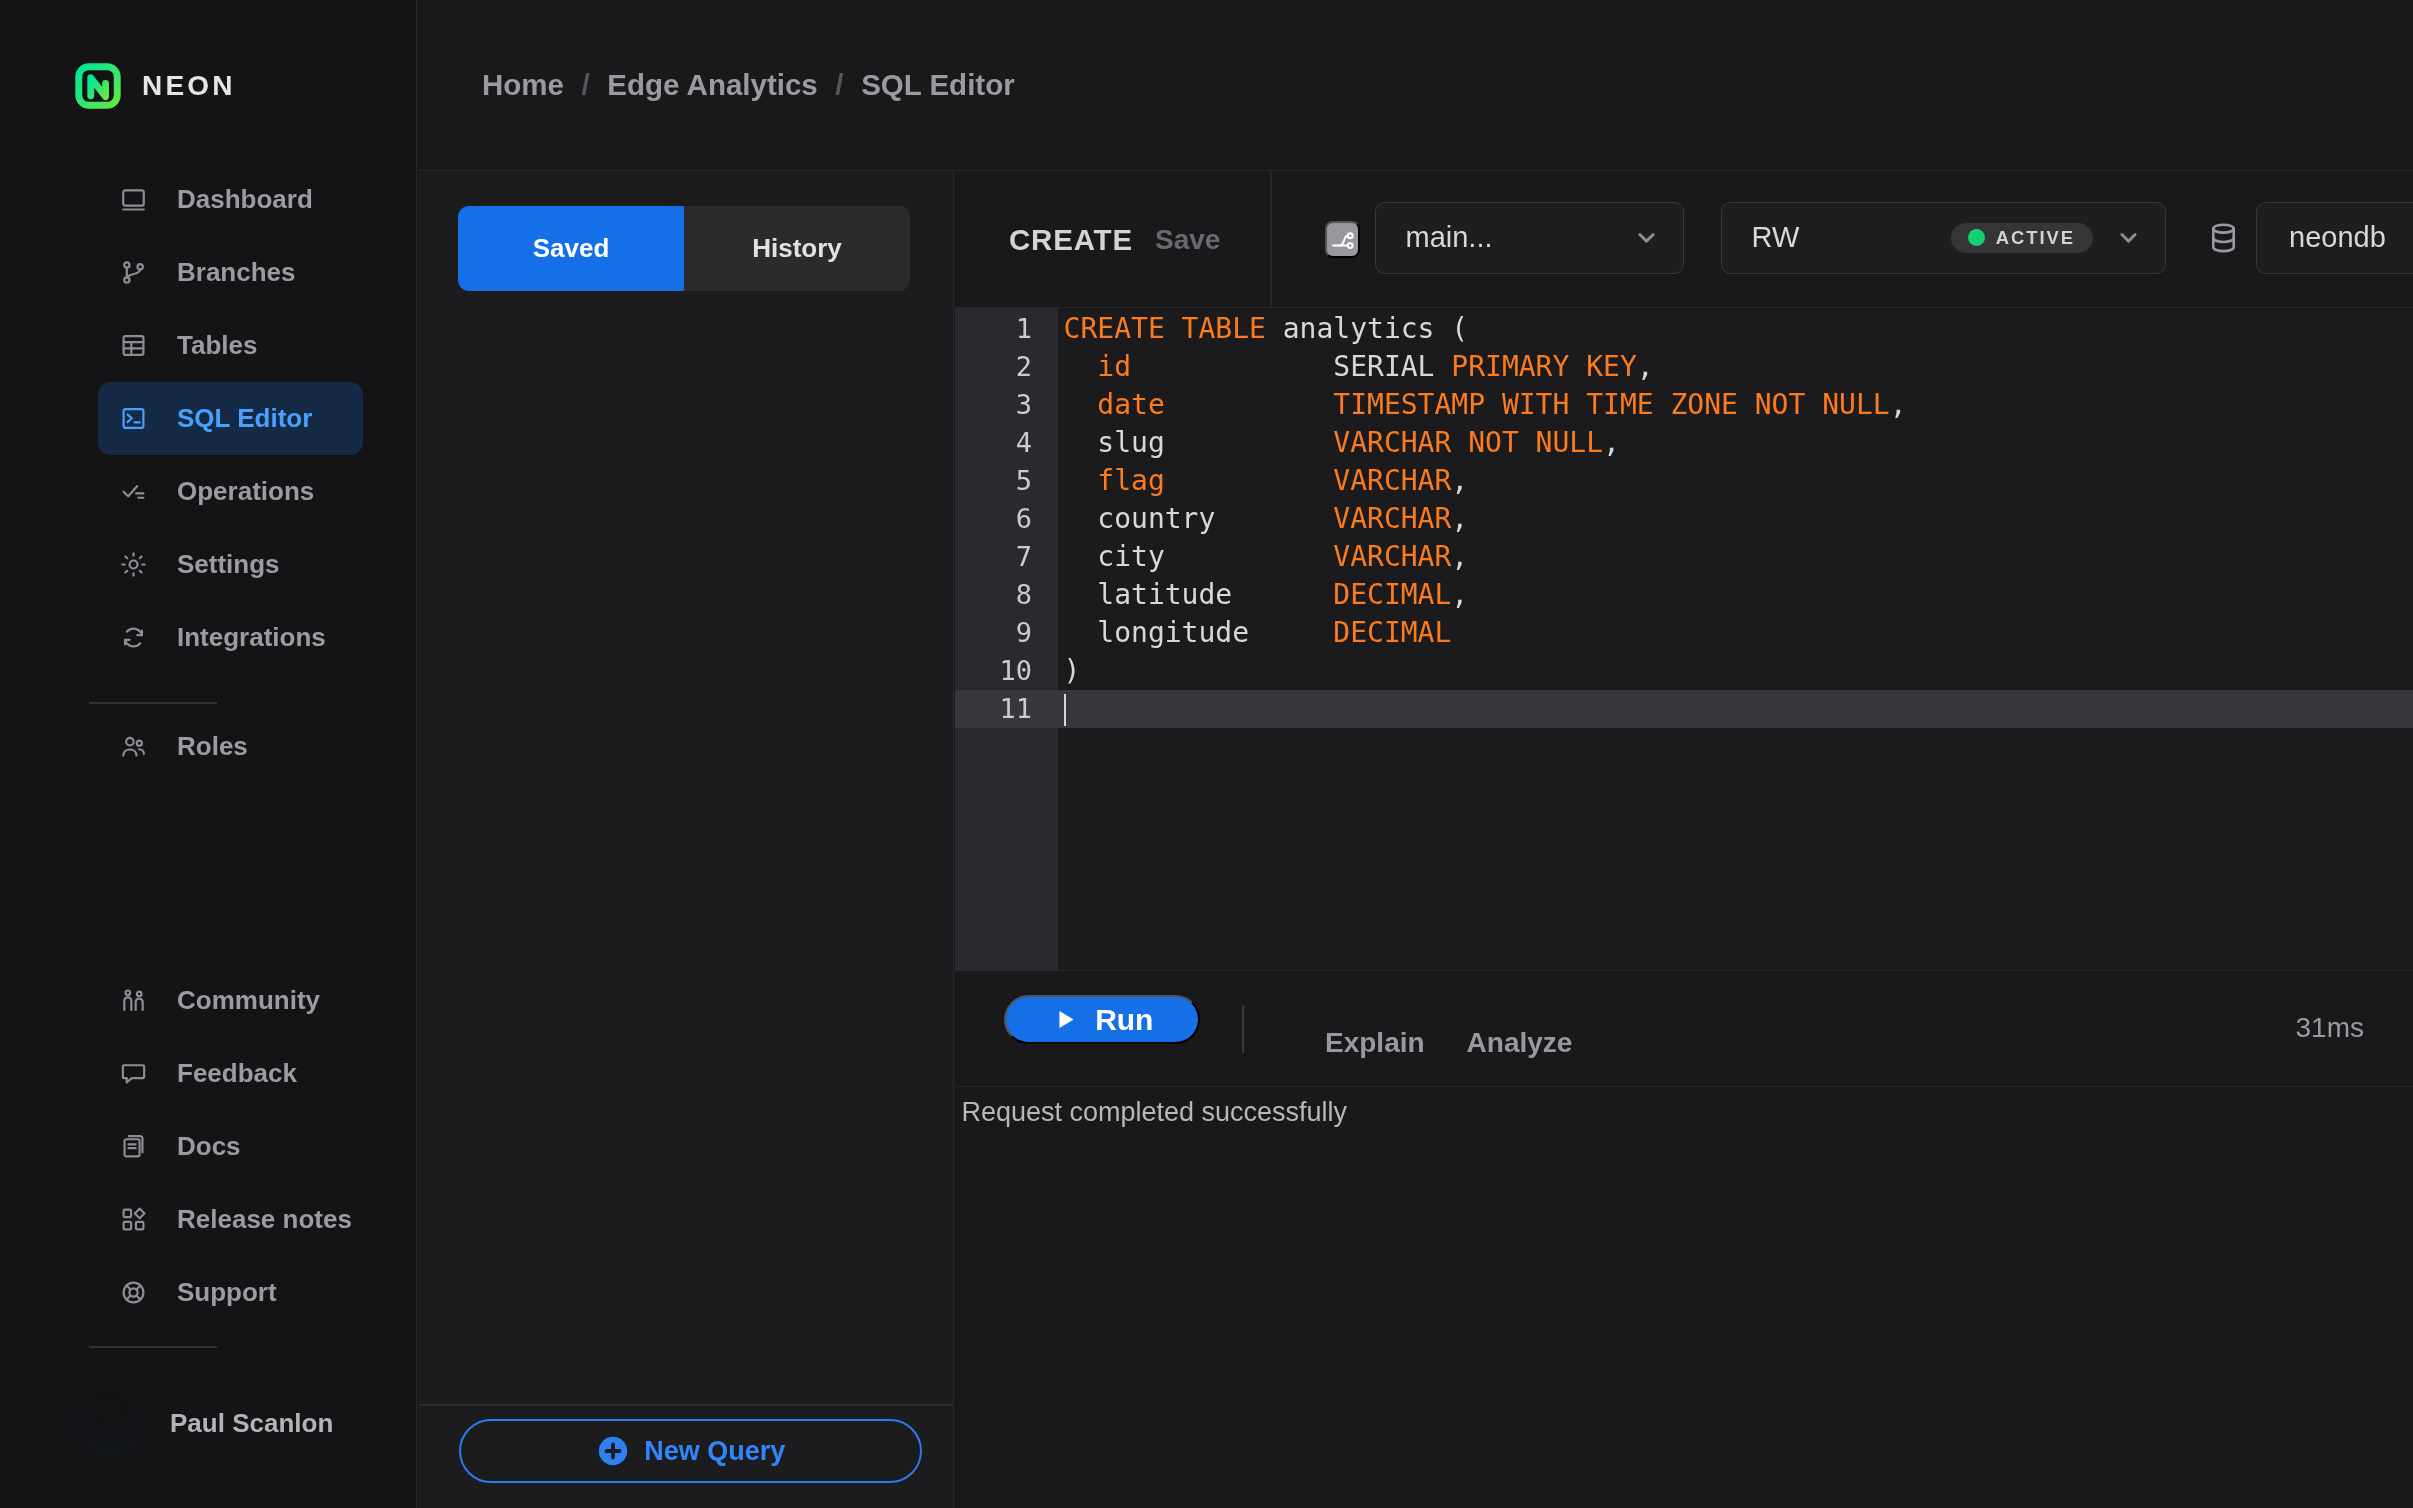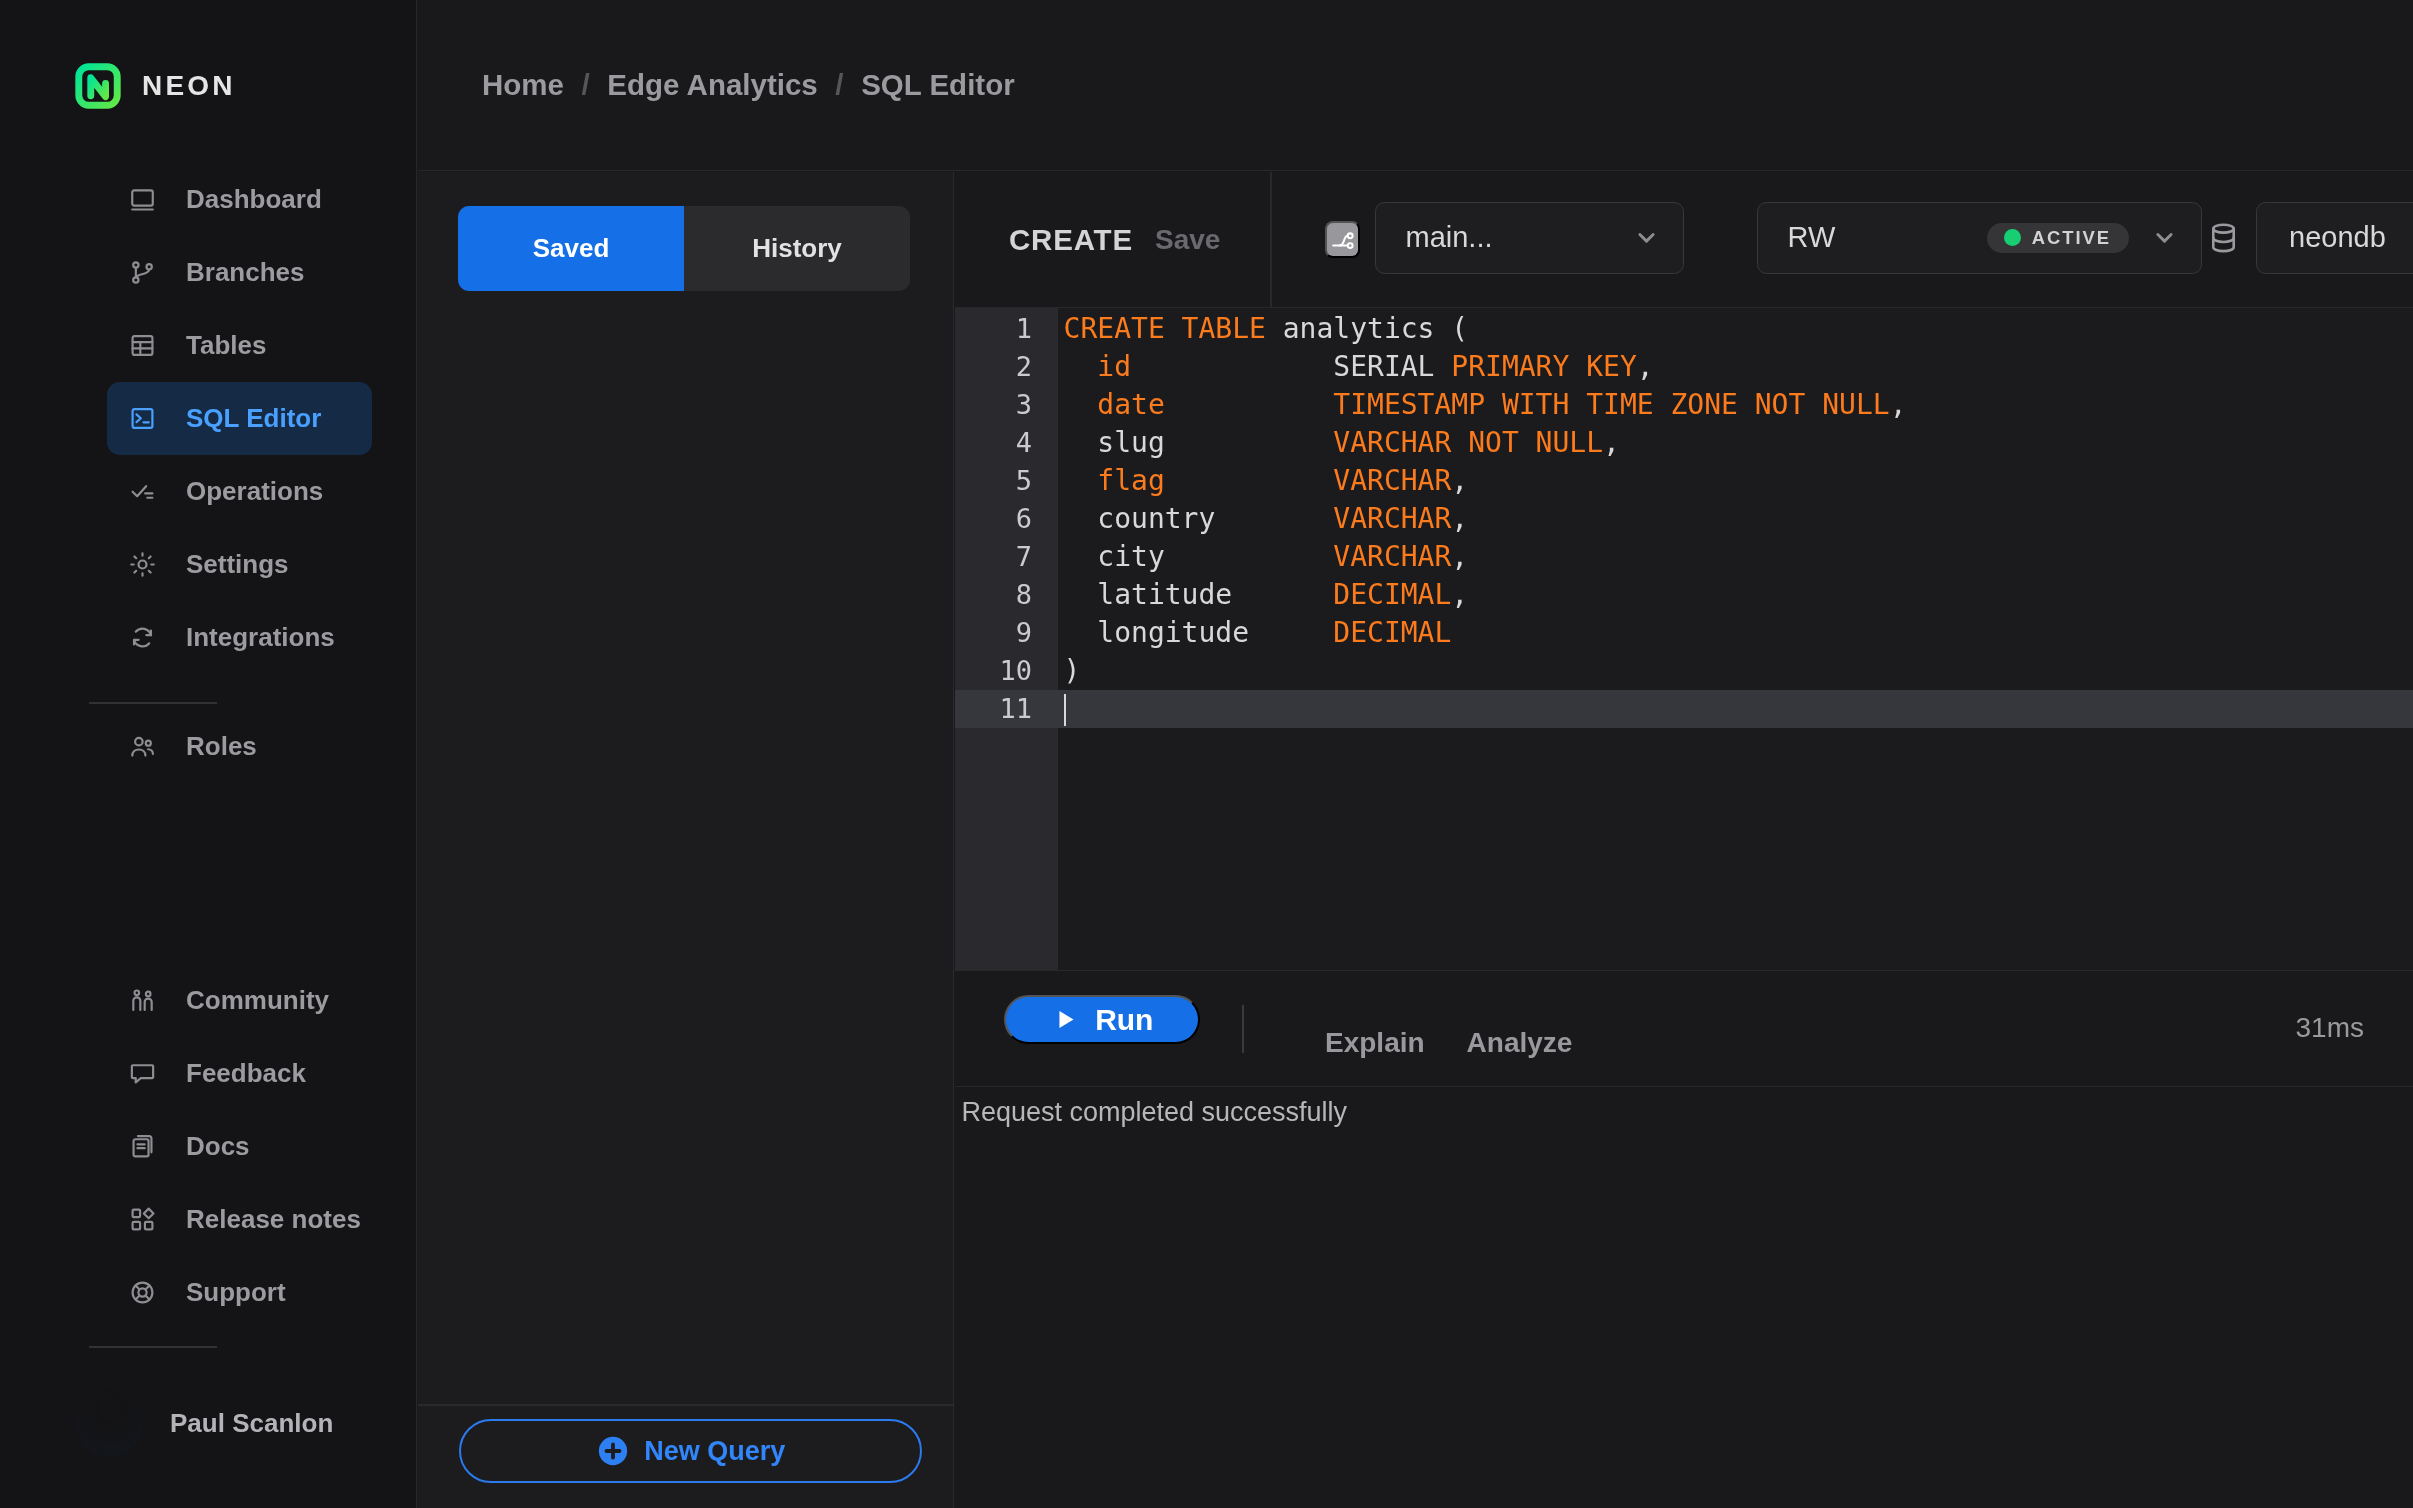--- a/index.html
+++ b/index.html
@@ -16,21 +16,21 @@
     -webkit-font-smoothing:antialiased;
   }
   svg{display:block;}
   .icon{flex:0 0 auto;color:#8d8d92;}
 
   
   .sidebar{position:absolute;left:0;top:0;width:417px;height:1508px;
     background:#141416;border-right:1.6px solid #28282b;}
   .logo-row{position:absolute;left:75px;top:62px;display:flex;align-items:center;gap:21px;}
   .brand-name{color:#e5e5e5;font-size:28px;font-weight:800;letter-spacing:3.2px;}
-  .nav{position:absolute;left:12px;width:100%;padding:0 56px 0 95px;}
+  .nav{position:absolute;left:3px;width:100%;padding:0 56px 0 95px;}
   .nav-1{top:163px;} .nav-2{top:710px;} .nav-3{top:964px;}
   .nav-item{height:73px;display:flex;align-items:center;gap:29px;
     padding-left:21px;border-radius:12.8px;cursor:pointer;}
   .nav-item .label{font-size:26px;font-weight:600;color:#9b9ba0;white-space:nowrap;}
   .nav-item.active{background:#152a44;}
   .nav-item.active .label{color:var(--active-blue);}
   .nav-item.active .icon{color:var(--active-blue);}
   .side-divider{position:absolute;left:89px;width:128px;height:1.6px;background:#323235;}
   .divider-1{top:702px;} .divider-2{top:1346px;}
   .user-row{position:absolute;left:76px;top:1390px;display:flex;align-items:center;gap:27px;}
@@ -68,21 +68,21 @@
   .q-title{position:absolute;left:54px;top:0;height:135px;display:flex;align-items:center;
     font-size:29.5px;font-weight:700;letter-spacing:0.8px;color:#d4d4d6;}
   .q-save{position:absolute;left:200px;top:0;height:135px;display:flex;align-items:center;
     font-size:28px;font-weight:600;color:#69696e;cursor:pointer;}
   .hdr-vdiv{position:absolute;left:315px;top:0;width:1.6px;height:135px;background:#28282b;}
   .branch-btn{position:absolute;left:370px;top:49px;width:35px;height:37px;border-radius:8px;
     background:#98989c;display:flex;align-items:center;justify-content:center;cursor:pointer;}
   .select-box{position:absolute;top:29.5px;height:72px;border:1.6px solid #38383c;border-radius:9.6px;
     background:#1e1e21;display:flex;align-items:center;cursor:pointer;}
   .box-branch{left:420px;width:309px;padding:0 22.3px 0 29.5px;}
-  .box-compute{left:802px;width:445px;padding:0 22.3px 0 29.5px;}
+  .box-compute{left:766px;width:445px;padding:0 22.3px 0 29.5px;}
   .box-db{left:1301px;width:200px;padding:0 22.3px 0 32px;}
   .select-box .val{font-size:29px;color:#d8d8da;white-space:nowrap;}
   .select-box .spacer{flex:1;}
   .status-pill{display:flex;align-items:center;gap:10.4px;background:#353538;
     border-radius:15px;height:30px;padding:0 17.6px;margin-right:21px;}
   .status-dot{width:17px;height:17px;border-radius:50%;background:var(--green);}
   .status-pill .txt{font-size:18.4px;font-weight:700;letter-spacing:2px;color:#d2d2d5;}
   .db-icon-wrap{position:absolute;left:1249px;top:41px;width:38px;height:49px;
     display:flex;align-items:center;justify-content:center;color:#9a9a9e;}
 

